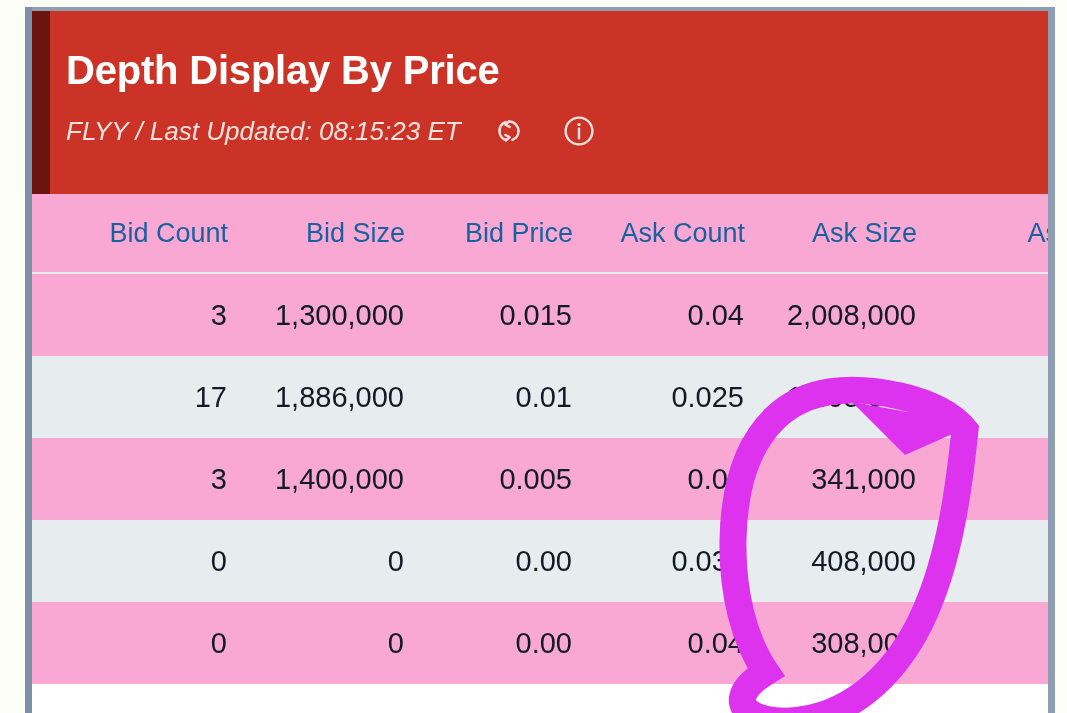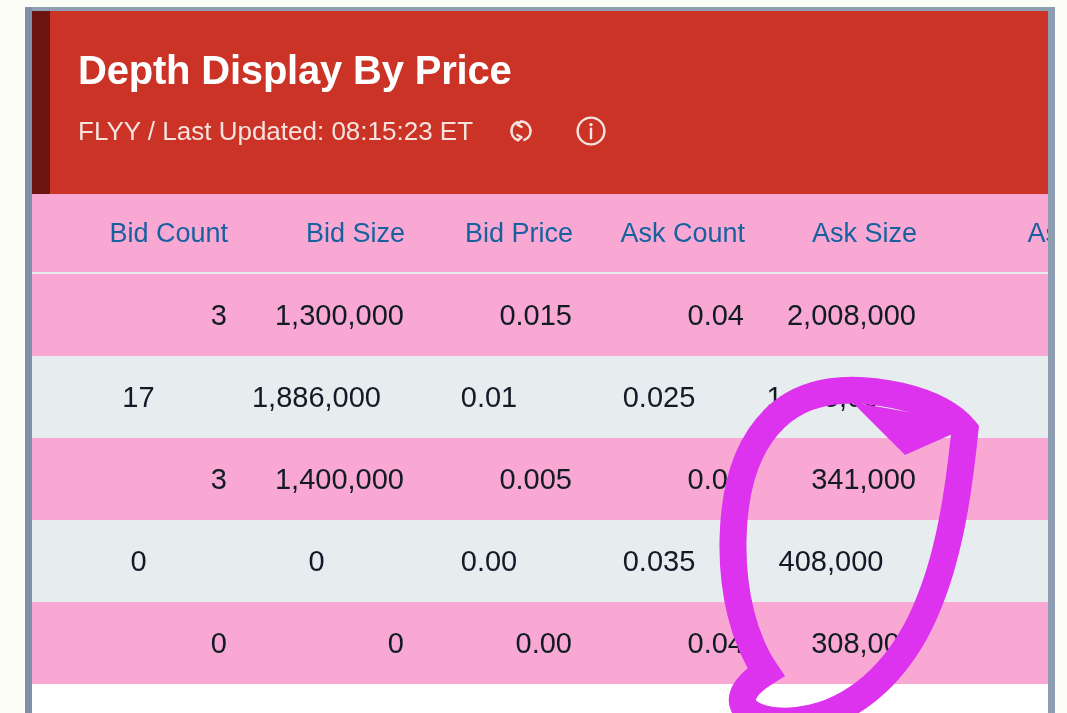--- a/index.html
+++ b/index.html
@@ -63,21 +63,21 @@
     background: #ffffff;
     overflow: hidden;
   }
 
   
   .header {
     position: relative;
     height: 183px;
     background: #cc3327;
     box-sizing: border-box;
-    padding: 34px 0 0 46px;
+    padding: 34px 0 0 34px;
   }
   .header-accent {
     position: absolute;
     left: 0;
     top: 0;
     width: 18px;
     height: 183px;
     background: #6b1410;
   }
   .header-title {
@@ -91,20 +91,21 @@
   .header-subrow {
     display: flex;
     align-items: center;
     margin-top: 14px;
   }
   .header-subtitle {
     color: #f6e2df;
     font-size: 26px;
     line-height: 30px;
     white-space: nowrap;
+    font-style: italic;
   }
   .header-icon {
     margin-left: 26px;
     width: 44px;
     height: 44px;
     display: inline-flex;
     align-items: center;
     justify-content: center;
     cursor: pointer;
   }
@@ -133,21 +134,21 @@
     border-bottom: 2px solid #e9ecef;
   }
   table.depth td {
     color: #121a26;
     font-size: 29px;
     text-align: right;
     height: 80px;
     vertical-align: middle;
     white-space: nowrap;
   }
-  table.depth tbody tr.alt td { background: #e7ecef; text-align: center; }
+  table.depth tbody tr.alt td { background: #e7ecef; }
   table.depth tbody tr td:first-child,
   table.depth thead th:first-child { padding-left: 18px; }
 
   
   col.c0 { width: 196px; }
   col.c1 { width: 177px; }
   col.c2 { width: 168px; }
   col.c3 { width: 172px; }
   col.c4 { width: 172px; }
   col.c5 { width: 235px; }

